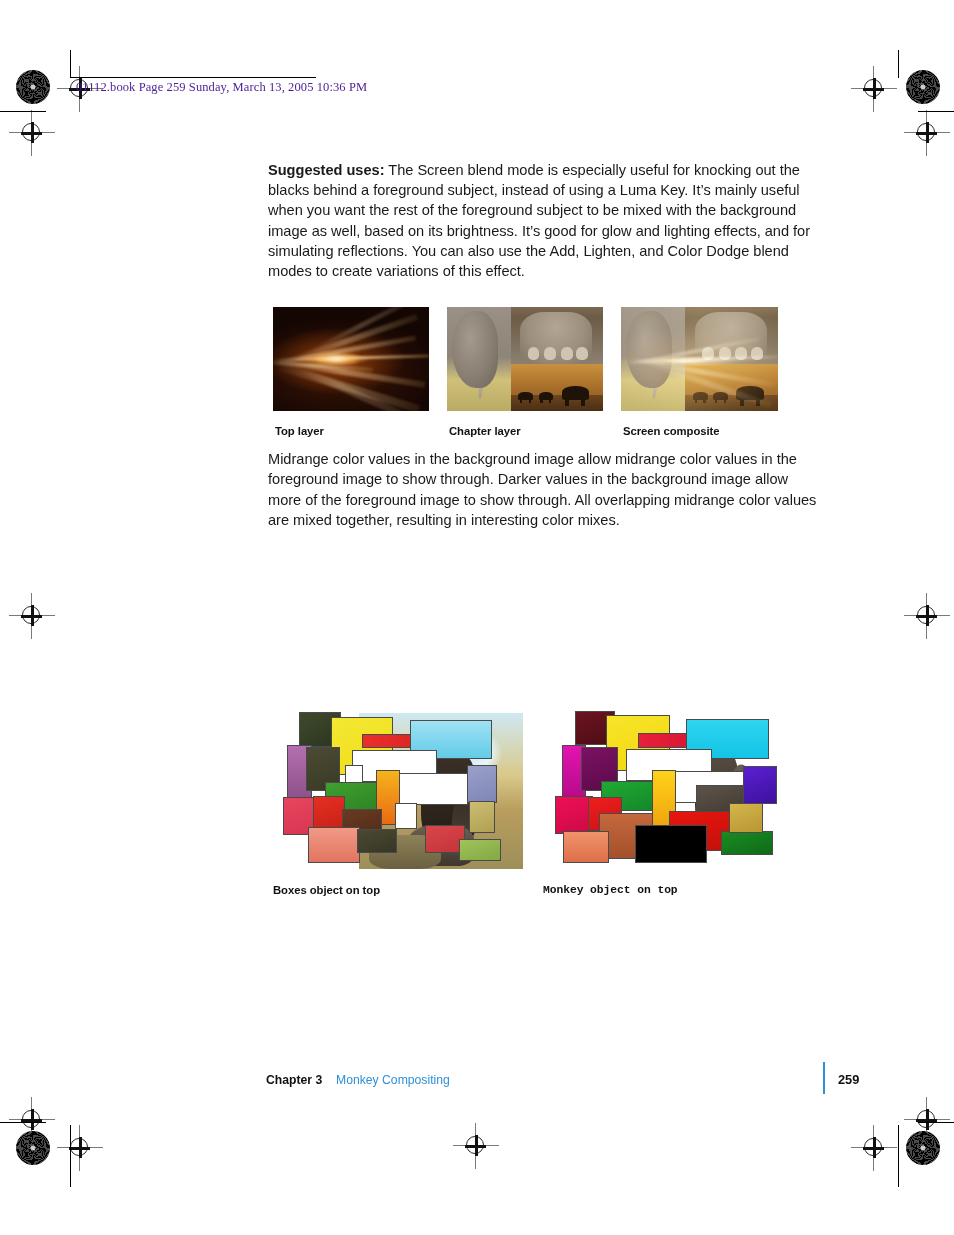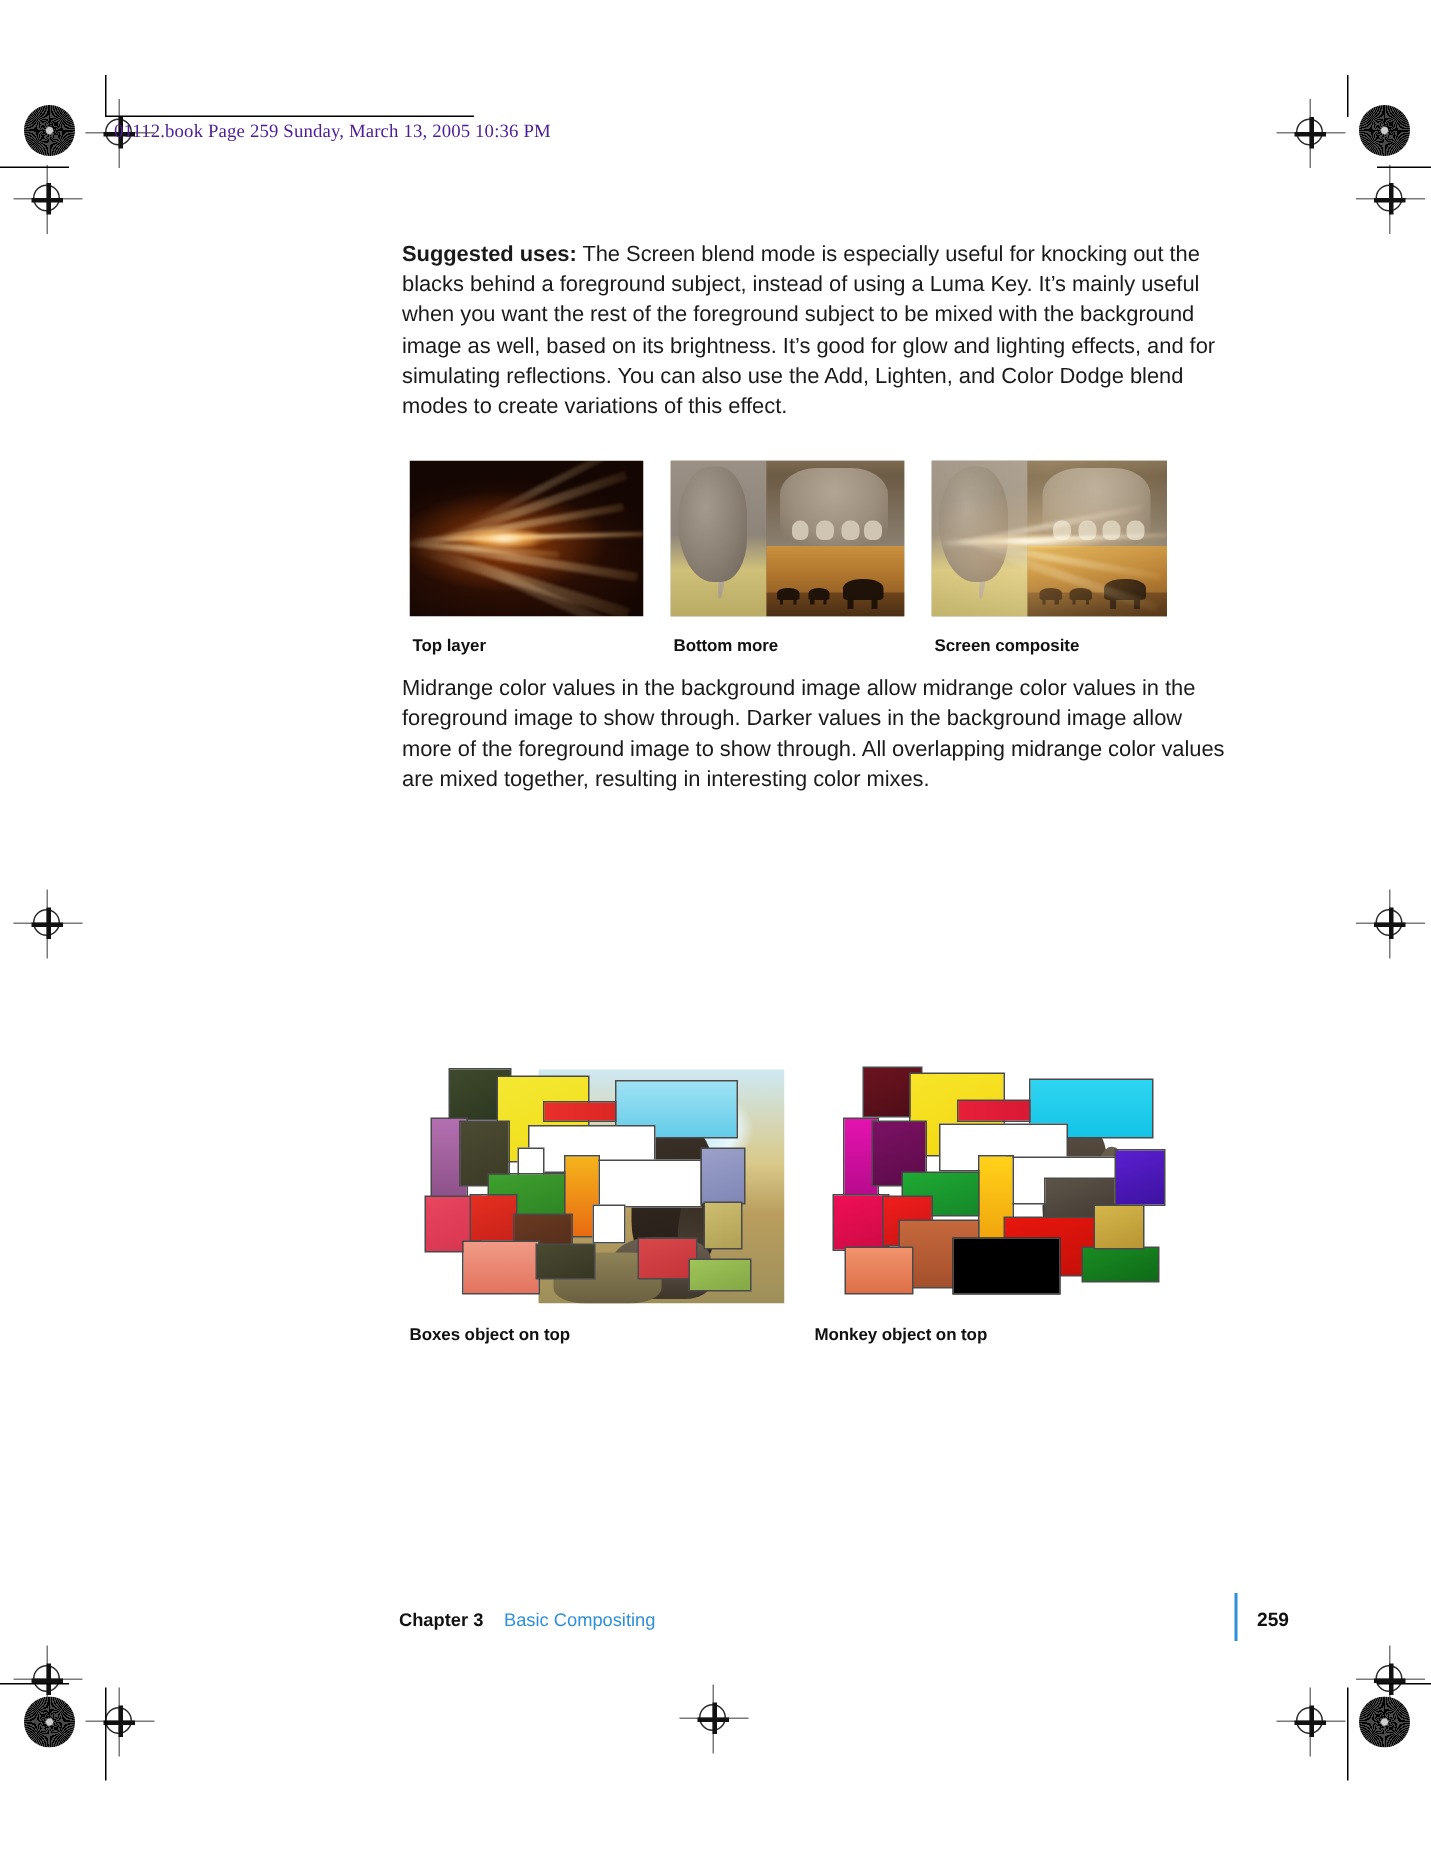--- a/index.html
+++ b/index.html
@@ -430,21 +430,21 @@
         <div class="nail" style="left:71%;"></div>
       </div>
       <div class="e-br">
         <div class="ground"></div>
         <div class="sil" style="left:8%; width:16%; height:17%;"></div>
         <div class="sil" style="left:30%; width:16%; height:17%;"></div>
         <div class="sil" style="left:55%; width:30%; height:30%;"></div>
       </div>
     </div>
   </div>
-  <div class="fig-caption" style="left:449px; top:425px;">Bottom more</div>
+  <div class="fig-caption" style="left:449px; top:425px;">Chapter layer</div>
 
   <div class="fig" style="left:621px; top:307px; width:157px; height:104px;">
     <div class="eleph">
       <div class="e-left">
         <div class="eye"></div>
         <div class="tusk"></div>
       </div>
       <div class="e-tr">
         <div class="foot"></div>
         <div class="nail" style="left:18%;"></div>
@@ -530,20 +530,20 @@
     <div class="bx" style="left:12px;  top:93px;  width:38px; height:38px;  background:linear-gradient(160deg,#ef0f56,#cc0a46);"></div>
     <div class="bx" style="left:45px;  top:94px;  width:34px; height:34px;  background:linear-gradient(160deg,#f01e1e,#cc1212);"></div>
     <div class="bx" style="left:153px; top:82px;  width:48px; height:40px;  background:linear-gradient(160deg,#5d5449,#3b342c);"></div>
     <div class="bx" style="left:56px;  top:110px; width:54px; height:46px;  background:linear-gradient(180deg,#c5683d,#a4502c);"></div>
     <div class="bx" style="left:20px;  top:128px; width:46px; height:32px;  background:linear-gradient(180deg,#f0936d,#dd6f49);"></div>
     <div class="bx" style="left:126px; top:108px; width:66px; height:40px;  background:linear-gradient(160deg,#e8160e,#c21009);"></div>
     <div class="bx" style="left:92px;  top:122px; width:72px; height:38px;  background:#000000;"></div>
     <div class="bx" style="left:178px; top:128px; width:52px; height:24px;  background:linear-gradient(160deg,#1a8c22,#0f6a18);"></div>
     <div class="bx" style="left:186px; top:100px; width:34px; height:30px;  background:linear-gradient(160deg,#d4b64a,#b89634);"></div>
   </div>
-  <div class="fig-caption" style="left:543px; top:884px;">Monkey object on top</div>
+  <div class="fig-caption" style="left:543px; top:884px;font-family:Liberation Mono, monospace;">Monkey object on top</div>
 
 </div>
 
 <div style="position:absolute; left:266px; top:1073px; font-size:12.2px; font-weight:bold; color:#111;">Chapter 3</div>
-<div style="position:absolute; left:336px; top:1073px; font-size:12.2px; color:#2f8fd8;">Basic Compositing</div>
+<div style="position:absolute; left:336px; top:1073px; font-size:12.2px; color:#2f8fd8;">Monkey Compositing</div>
 <div style="position:absolute; left:823px; top:1062px; width:2px; height:32px; background:#2f8fd8;"></div>
 <div style="position:absolute; left:838px; top:1072px; font-size:12.8px; font-weight:bold; color:#111;">259</div>
 
 </body></html>

